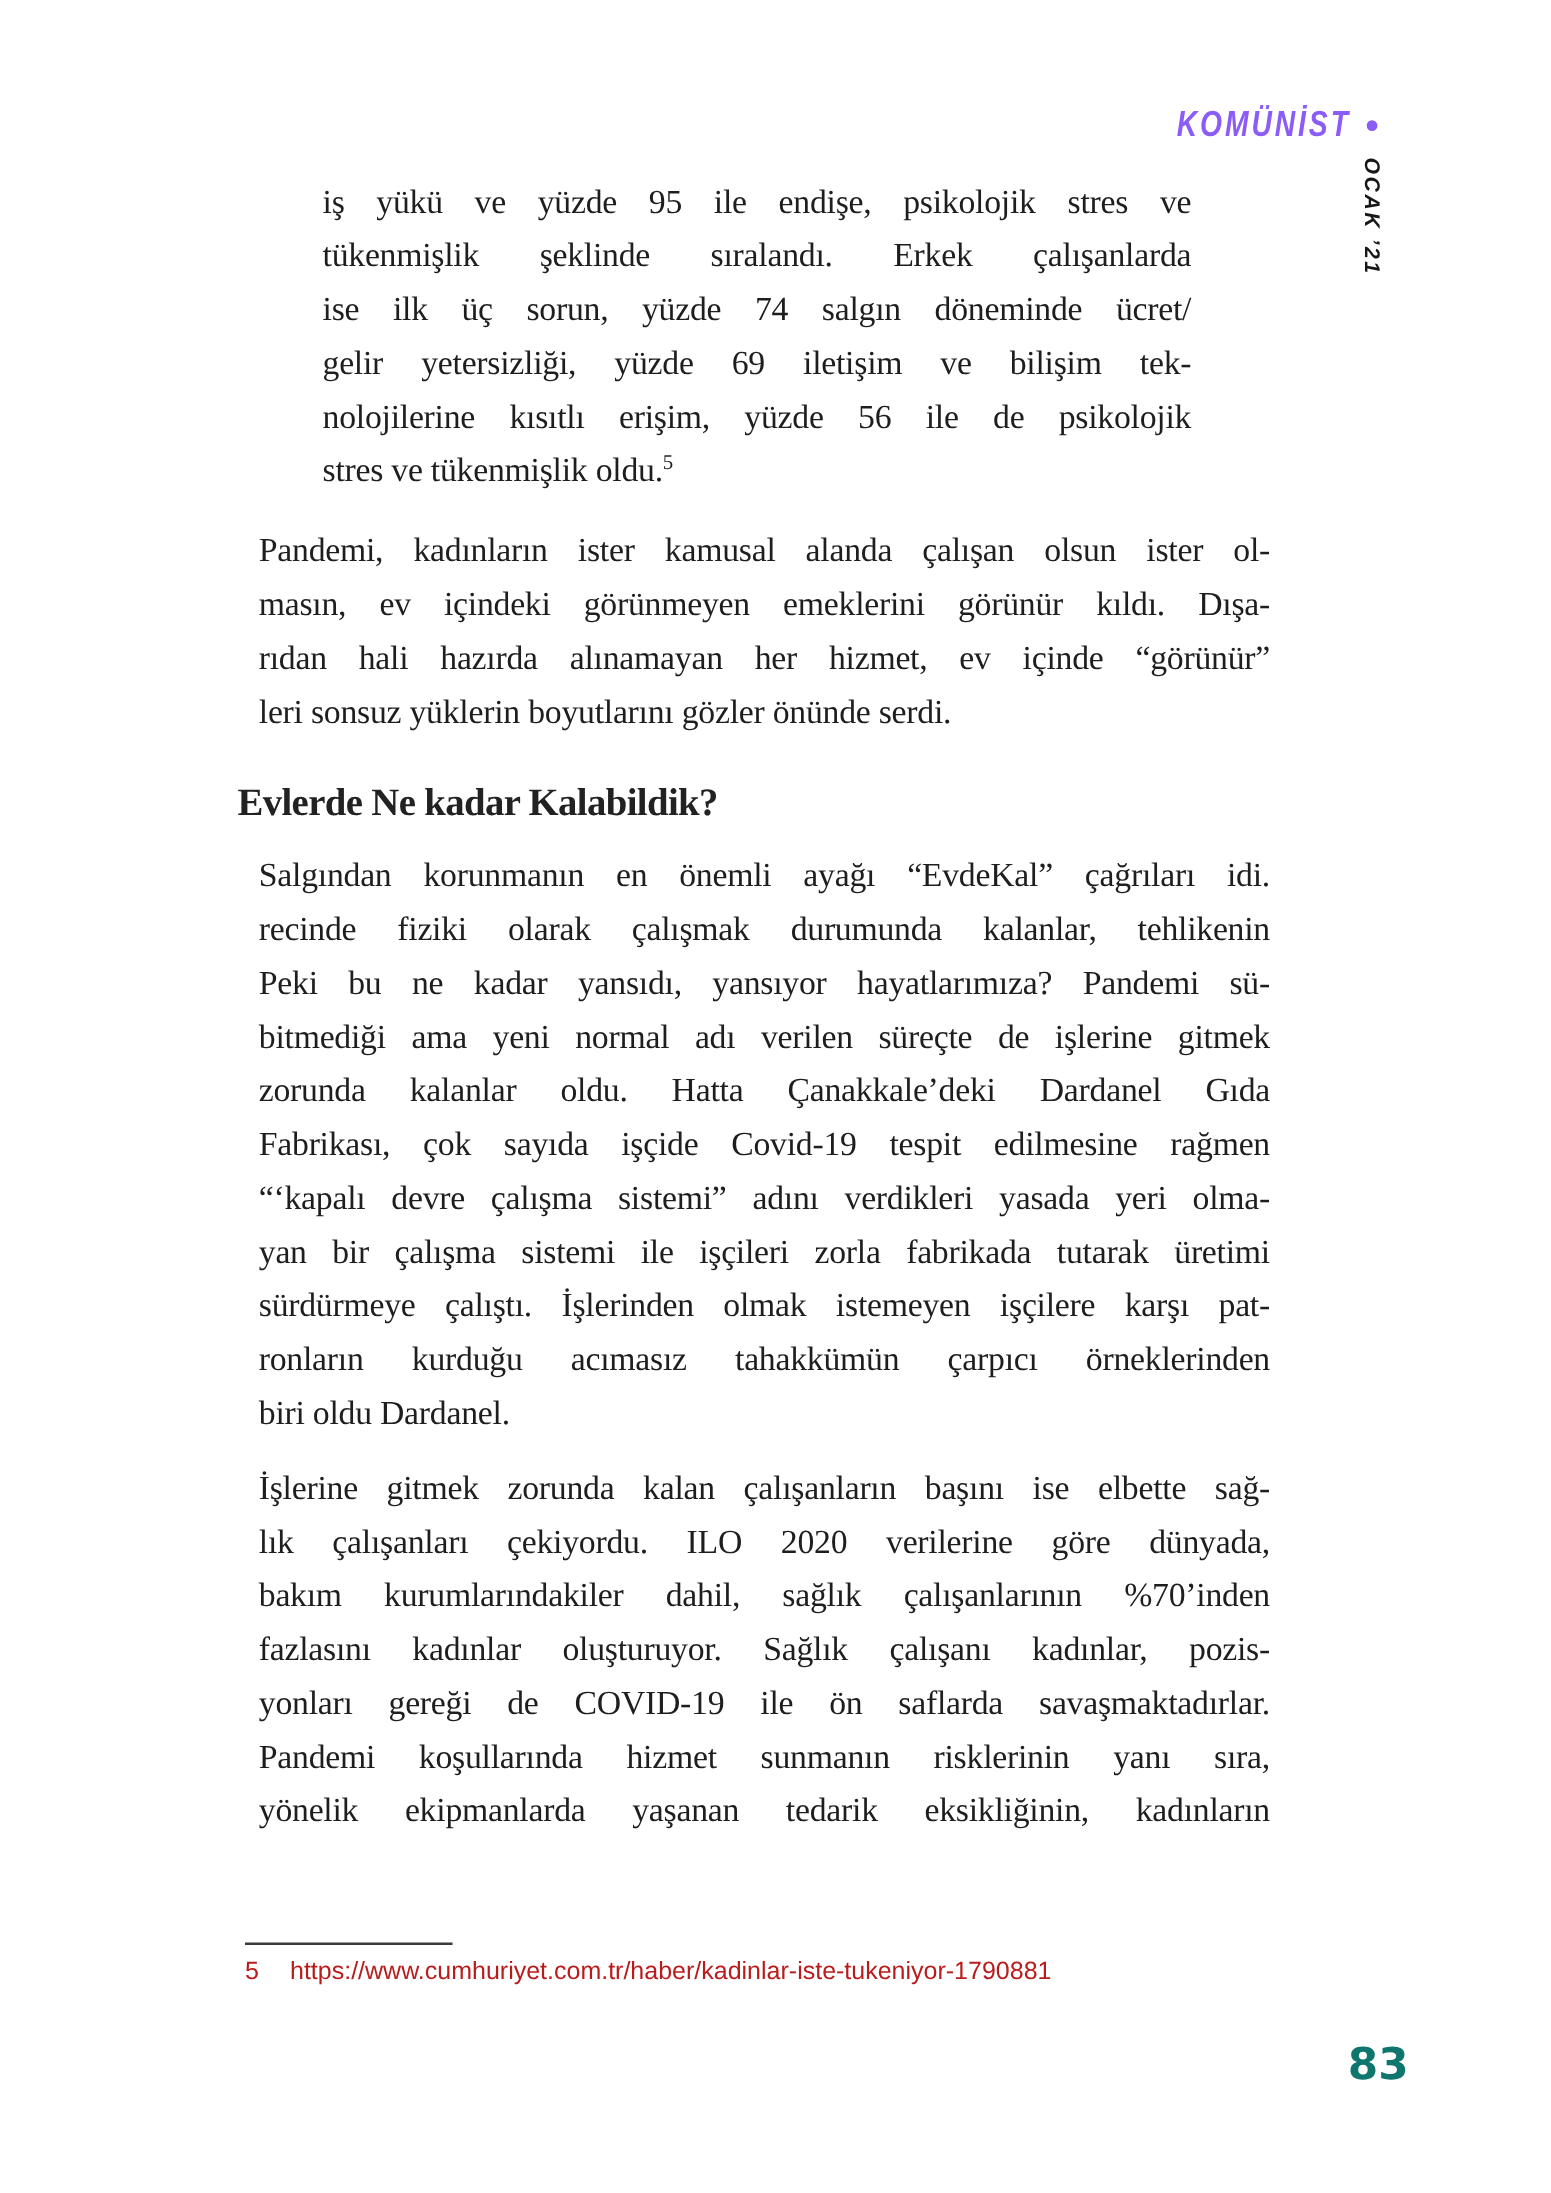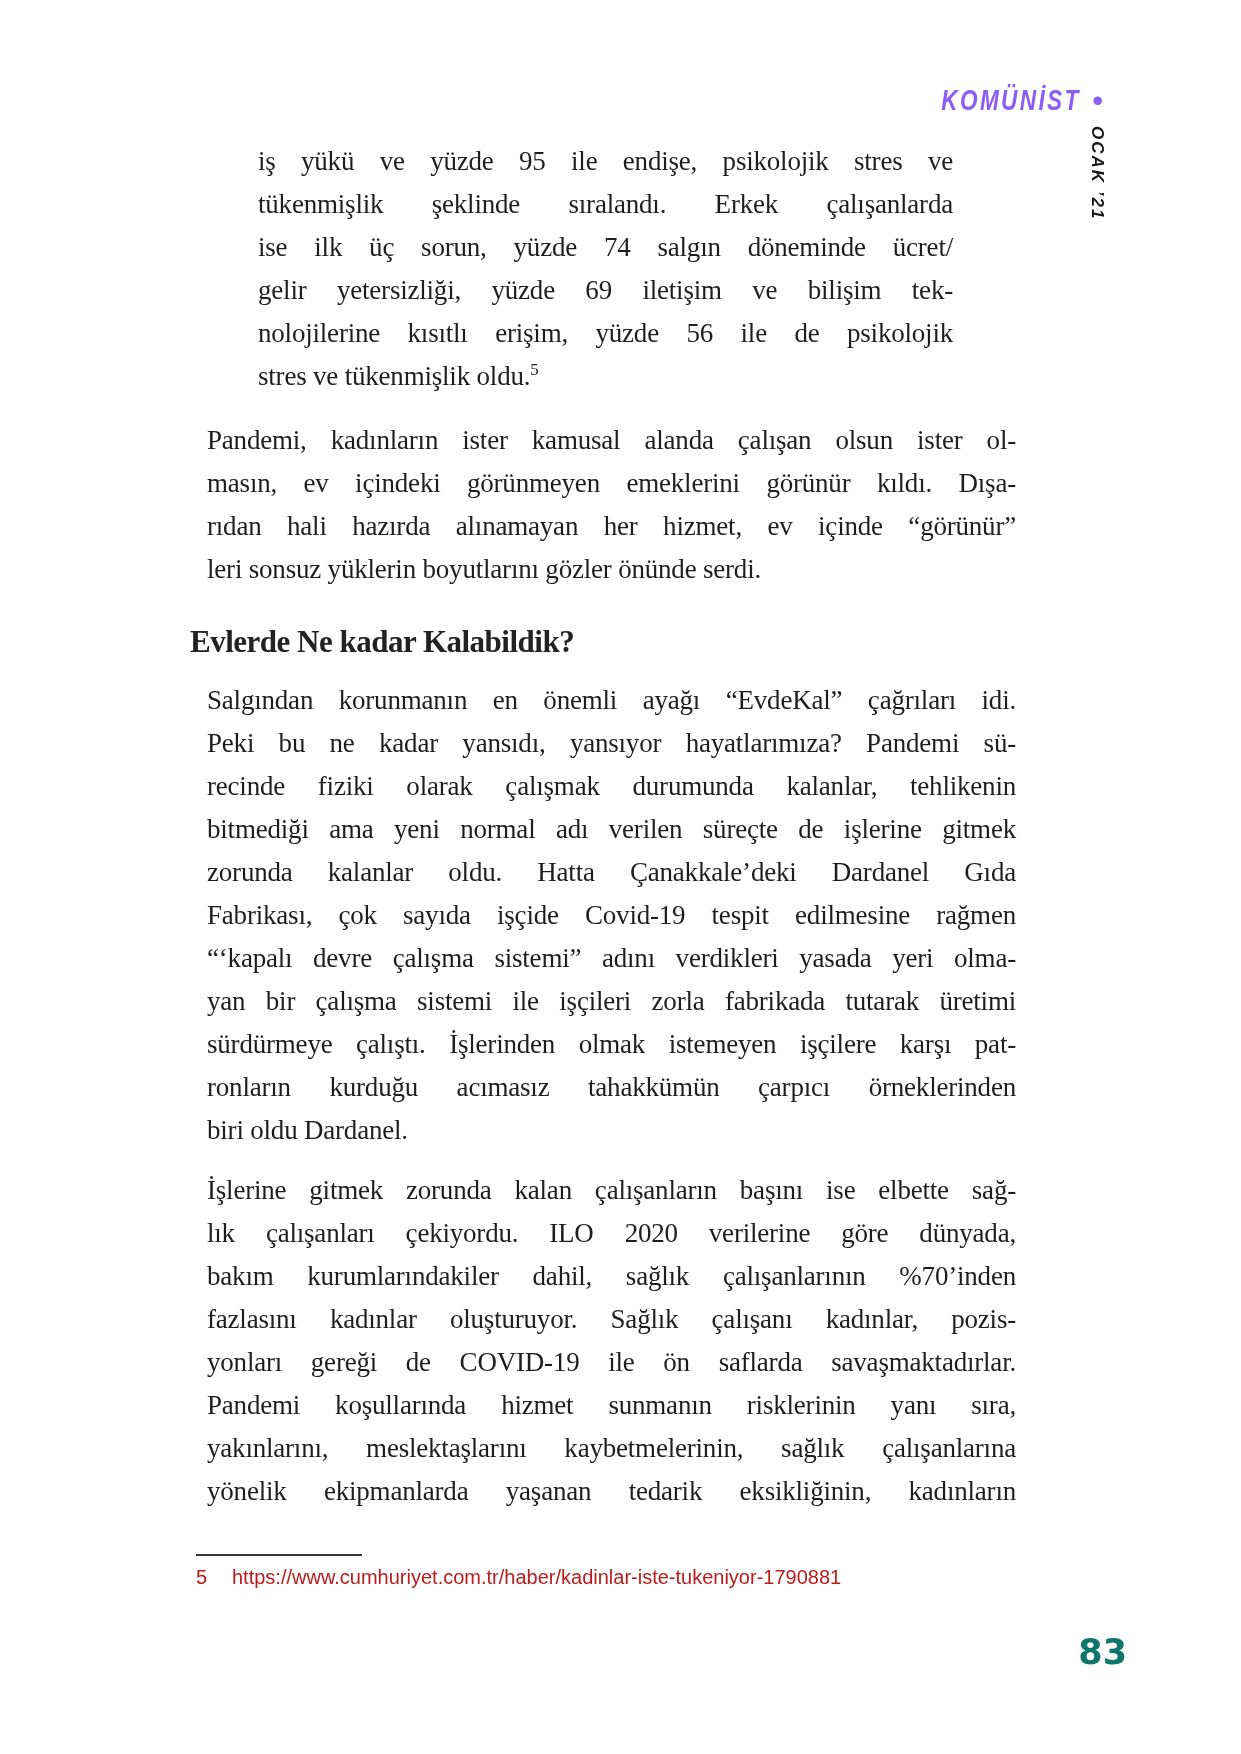--- a/index.html
+++ b/index.html
@@ -108,40 +108,39 @@
       <div class="ln">Pandemi, kadınların ister kamusal alanda çalışan olsun ister ol-</div>
       <div class="ln">masın, ev içindeki görünmeyen emeklerini görünür kıldı. Dışa-</div>
       <div class="ln">rıdan hali hazırda alınamayan her hizmet, ev içinde “görünür”</div>
       <div class="ln last">leri sonsuz yüklerin boyutlarını gözler önünde serdi.</div>
     </div>
 
   <h2 class="section-heading">Evlerde Ne kadar Kalabildik?</h2>
 
   <div class="para para-2">
       <div class="ln">Salgından korunmanın en önemli ayağı “EvdeKal” çağrıları idi.</div>
+      <div class="ln">recinde fiziki olarak çalışmak durumunda kalanlar, tehlikenin</div>
       <div class="ln">Peki bu ne kadar yansıdı, yansıyor hayatlarımıza? Pandemi sü-</div>
-      <div class="ln">recinde fiziki olarak çalışmak durumunda kalanlar, tehlikenin</div>
       <div class="ln">bitmediği ama yeni normal adı verilen süreçte de işlerine gitmek</div>
       <div class="ln">zorunda kalanlar oldu. Hatta Çanakkale’deki Dardanel Gıda</div>
       <div class="ln">Fabrikası, çok sayıda işçide Covid-19 tespit edilmesine rağmen</div>
       <div class="ln">“‘kapalı devre çalışma sistemi” adını verdikleri yasada yeri olma-</div>
       <div class="ln">yan bir çalışma sistemi ile işçileri zorla fabrikada tutarak üretimi</div>
       <div class="ln">sürdürmeye çalıştı. İşlerinden olmak istemeyen işçilere karşı pat-</div>
       <div class="ln">ronların kurduğu acımasız tahakkümün çarpıcı örneklerinden</div>
       <div class="ln last">biri oldu Dardanel.</div>
     </div>
 
   <div class="para para-3">
       <div class="ln">İşlerine gitmek zorunda kalan çalışanların başını ise elbette sağ-</div>
       <div class="ln">lık çalışanları çekiyordu. ILO 2020 verilerine göre dünyada,</div>
       <div class="ln">bakım kurumlarındakiler dahil, sağlık çalışanlarının %70’inden</div>
       <div class="ln">fazlasını kadınlar oluşturuyor. Sağlık çalışanı kadınlar, pozis-</div>
       <div class="ln">yonları gereği de COVID-19 ile ön saflarda savaşmaktadırlar.</div>
       <div class="ln">Pandemi koşullarında hizmet sunmanın risklerinin yanı sıra,</div>
-      <div class="ln">yakınlarını, meslektaşlarını kaybetmelerinin, sağlık çalışanlarına</div>
       <div class="ln">yönelik ekipmanlarda yaşanan tedarik eksikliğinin, kadınların</div>
     </div>
 
 </div>
 
 <div class="footnote">
   <div class="fn-rule"></div>
   <div><span class="fn-num">5</span><span>https://www.cumhuriyet.com.tr/haber/kadinlar-iste-tukeniyor-1790881</span></div>
 </div>
 

